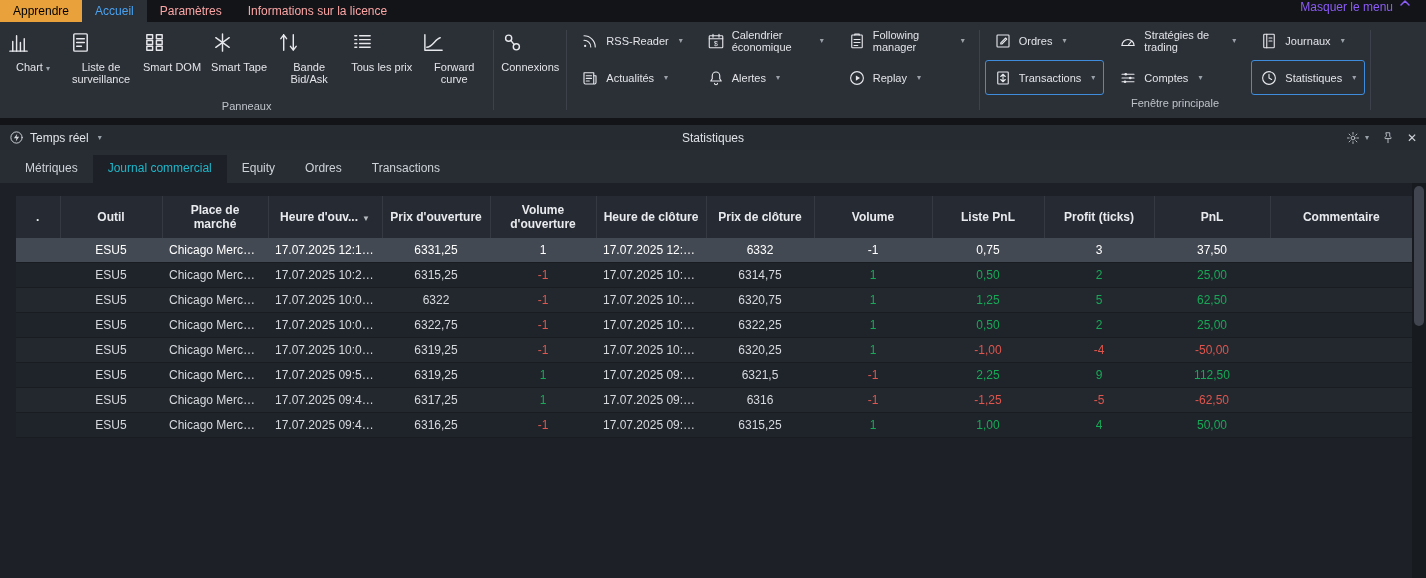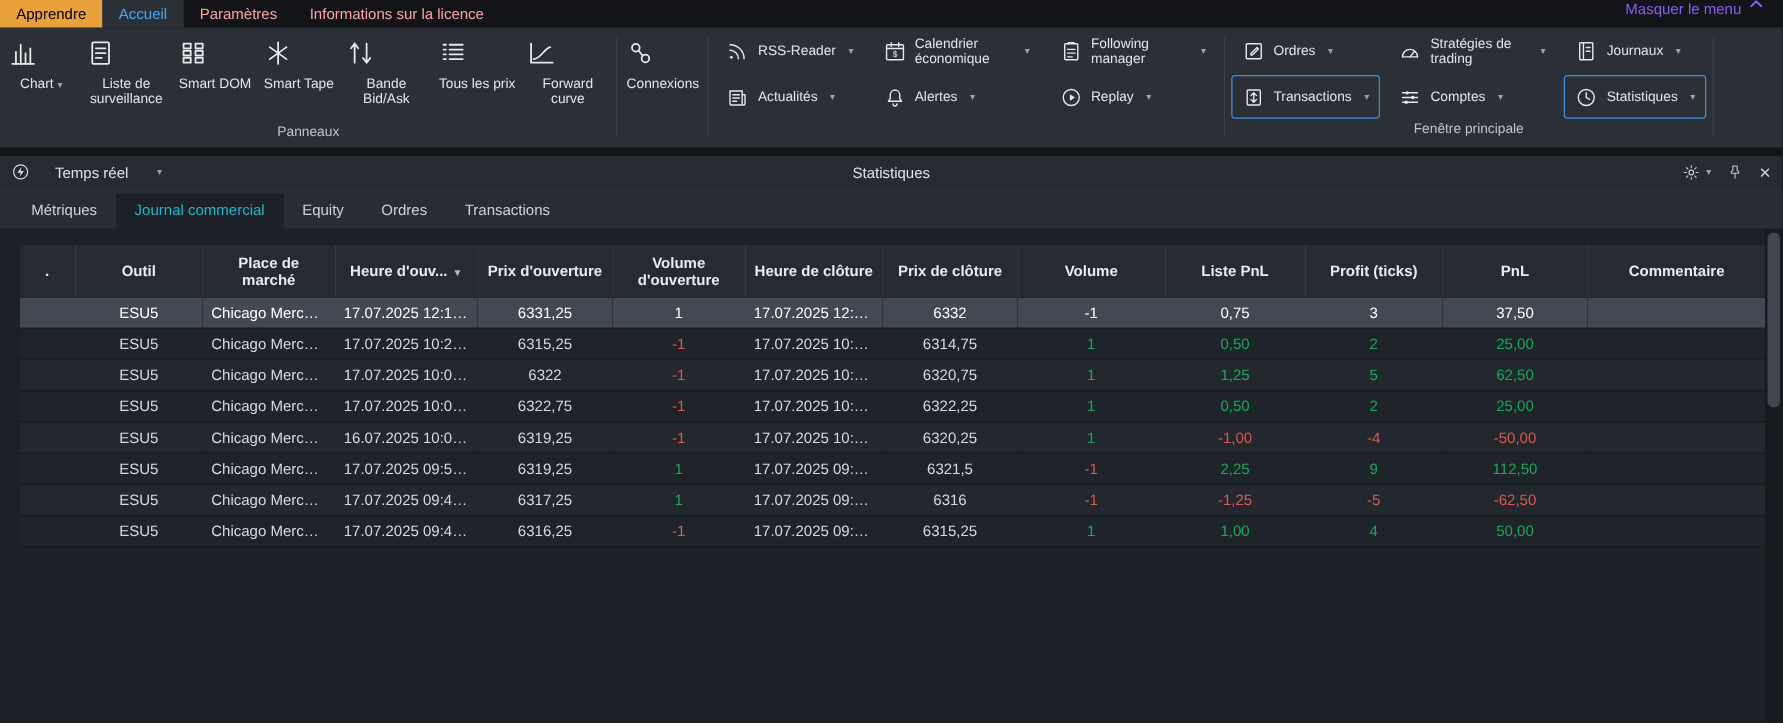--- a/index.html
+++ b/index.html
@@ -35,21 +35,21 @@
   .sgrid{display:grid;grid-template-rows:1fr 1fr;grid-auto-flow:column;align-content:center;height:74px}
   .sbtn{display:flex;align-items:center;gap:7px;padding:2px 8px;margin:1px 3px;border:1px solid transparent;border-radius:3px}
   .sbtn.boxed{border-color:var(--accent)}
   .sicon{color:#e6e8ec}
   .sicon svg{width:18px;height:18px}
   .slabel{font-size:11px;line-height:12px;max-width:78px;color:#e2e4e8}
 
   
   .panel{position:absolute;top:125px;left:0;right:0;bottom:0;background:#1d2127;display:flex;flex-direction:column}
   .titlebar{height:25px;background:#262b32;display:flex;align-items:center;position:relative;padding:0 9px;flex:none}
-  .tb-left{display:flex;align-items:center;gap:20px;color:#dfe2e6;z-index:1}
+  .tb-left{display:flex;align-items:center;gap:6px;color:#dfe2e6;z-index:1}
   .tb-left .ic{color:#d6d9de}
   .tb-left .ic svg{width:15px;height:15px}
   .tb-title{position:absolute;left:0;right:0;text-align:center;color:#dfe2e6}
   .tb-right{margin-left:auto;display:flex;align-items:center;gap:12px;color:#c6cad0;z-index:1}
   .tb-ic{display:flex;align-items:center;gap:2px}
   .tb-ic svg{width:14px;height:14px}
   .tb-close{font-size:12px;color:#cfd3d8}
 
   .tabbar{height:33px;background:#282d34;display:flex;align-items:flex-end;padding-left:10px;flex:none}
   .ptab{padding:6px 15px 8px;color:#ced2d8;white-space:nowrap}
@@ -462,21 +462,21 @@
             <td class="green">1</td>
             <td class="green">0,50</td>
             <td class="green">2</td>
             <td class="green">25,00</td>
             <td></td>
           </tr>
           <tr>
             <td></td>
             <td>ESU5</td>
             <td>Chicago Mercanti...</td>
-            <td>16.07.2025 10:00:...</td>
+            <td>17.07.2025 10:00:...</td>
             <td>6319,25</td>
             <td class="red">-1</td>
             <td>17.07.2025 10:01:...</td>
             <td>6320,25</td>
             <td class="green">1</td>
             <td class="red">-1,00</td>
             <td class="red">-4</td>
             <td class="red">-50,00</td>
             <td></td>
           </tr>

